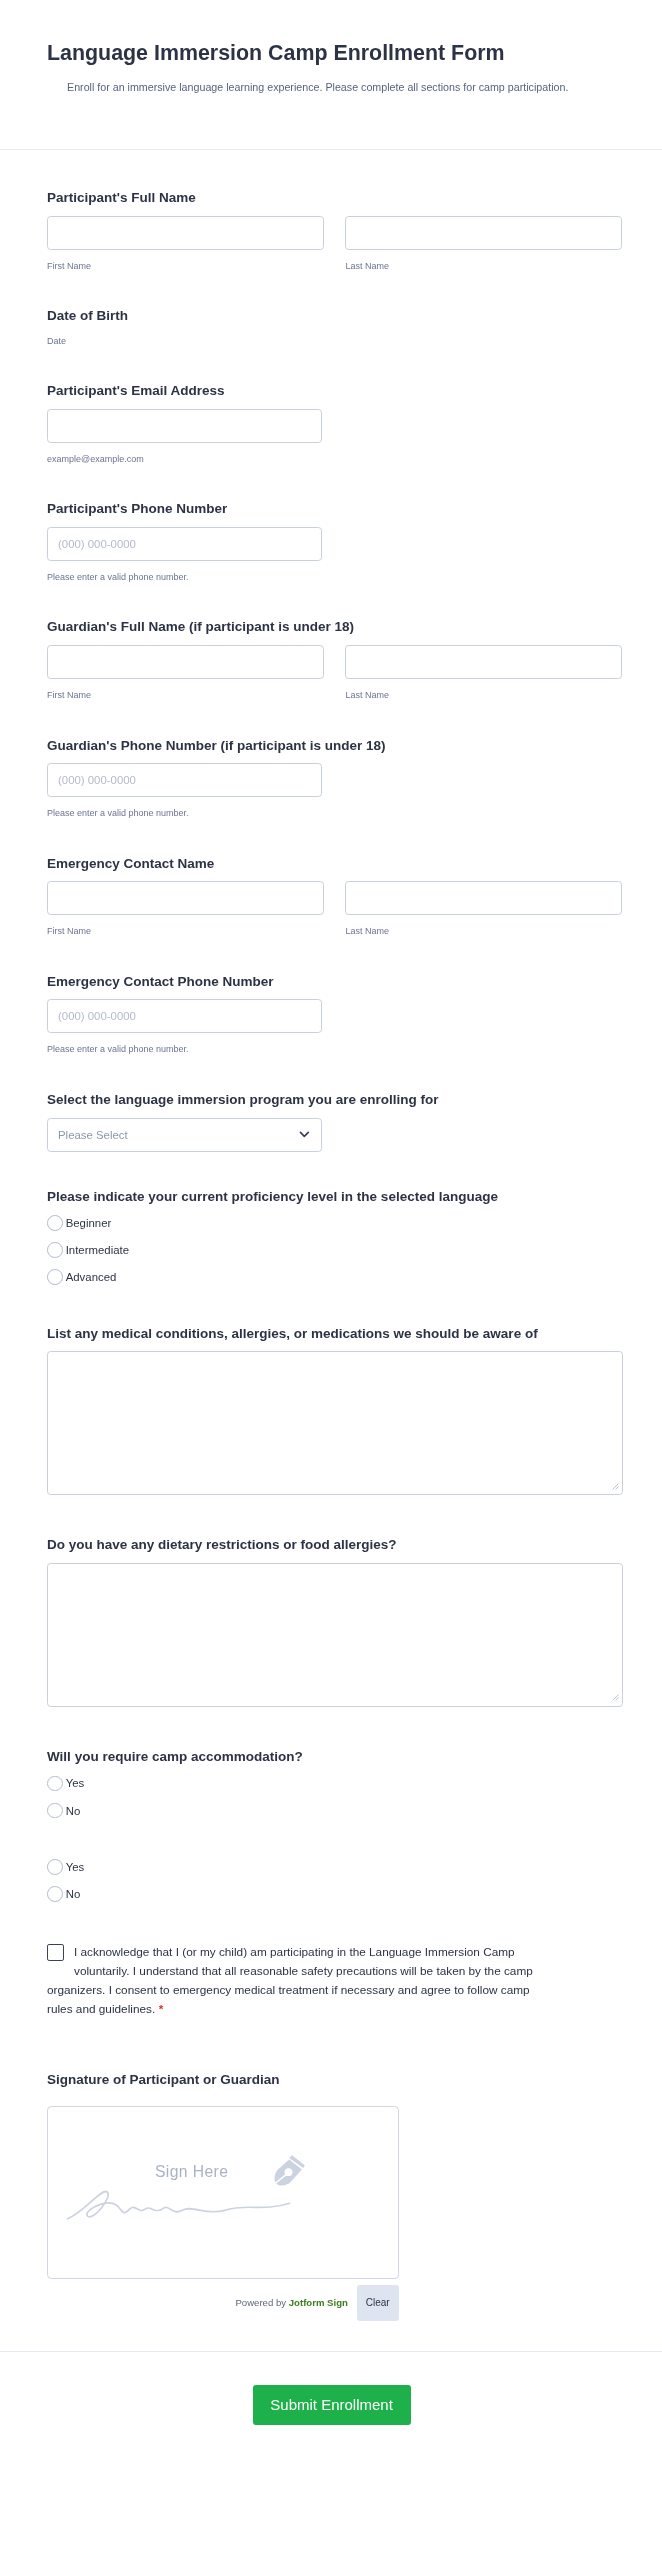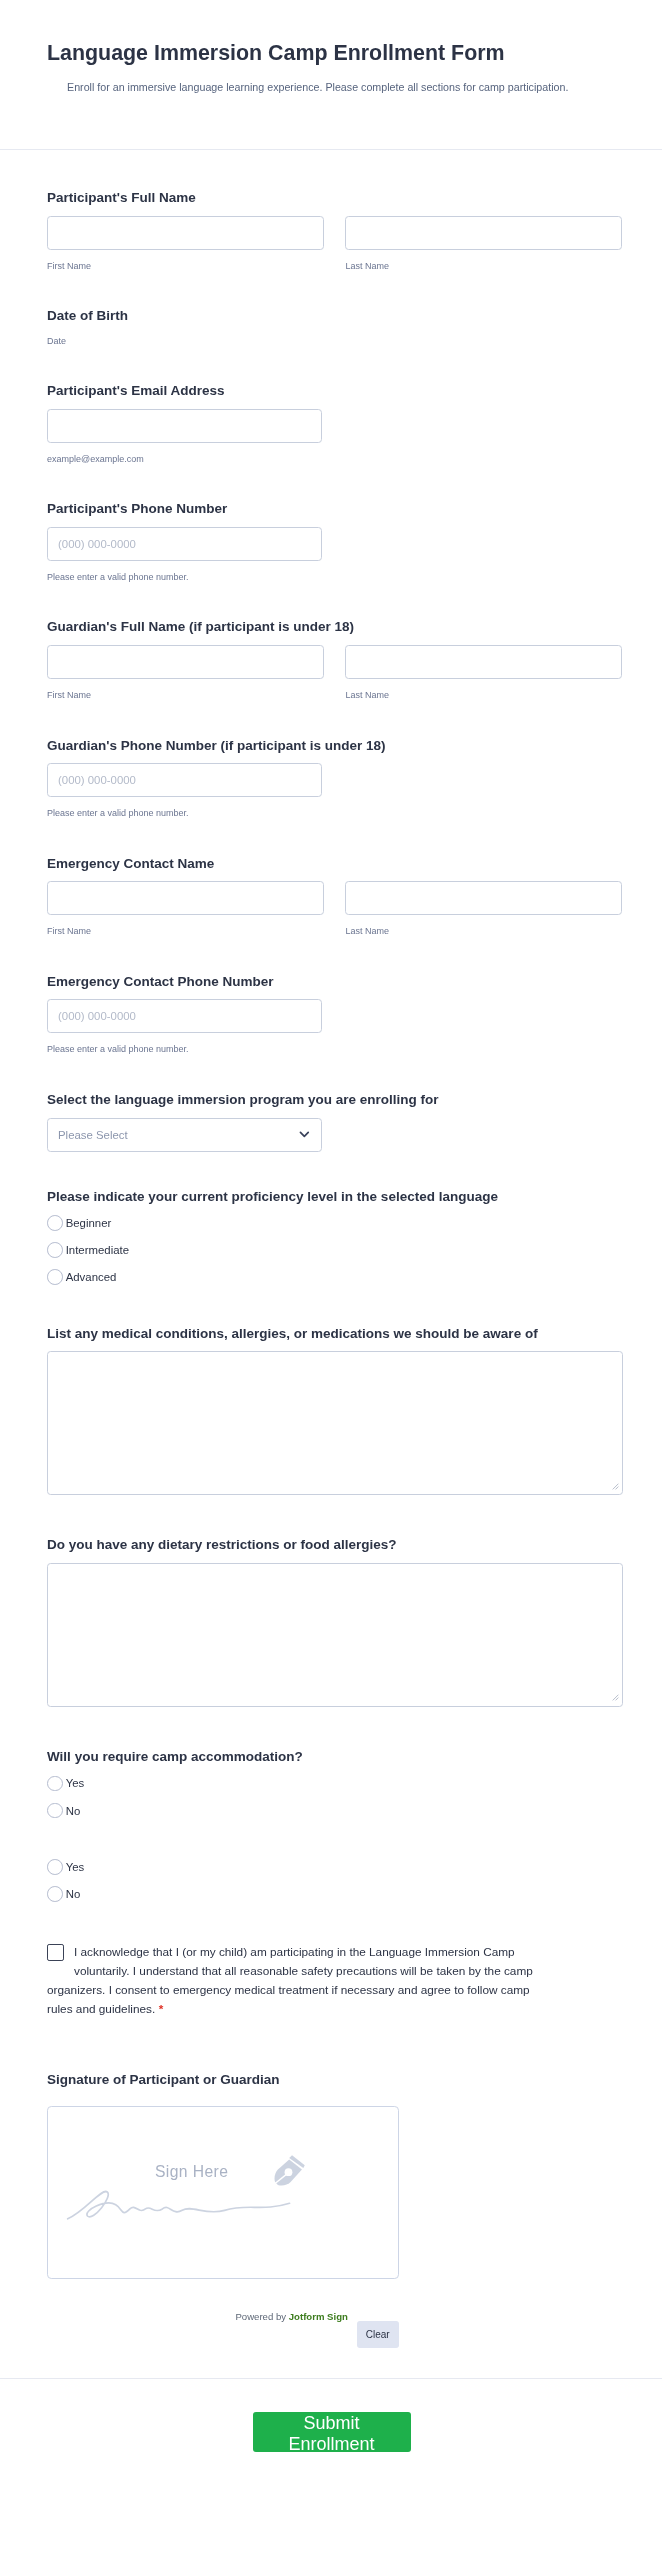--- a/index.html
+++ b/index.html
@@ -72,28 +72,28 @@
   }
   .sig-squiggle{position:absolute;left:15.7px;top:68px;}
   .pen{position:absolute;right:89px;top:44px;}
   .powered-row{
     width:352px;display:flex;justify-content:flex-end;align-items:center;gap:8.6px;margin-top:6.4px;
   }
   .powered-text{font-size:9.6px;color:#5e6877;}
   .powered-text b{color:#3e7d1f;font-weight:700;}
   .clear-btn{
     background:#dfe4f1;border:none;border-radius:2.9px;padding:3.6px 9.3px;font-size:10px;
-    color:#2c3345;font-family:"Liberation Sans",sans-serif;cursor:pointer;height:27px;line-height:11.4px;margin-top:36px;
+    color:#2c3345;font-family:"Liberation Sans",sans-serif;cursor:pointer;height:36px;line-height:11.4px;
   }
   
   .divider.bottom{margin-top:30px;}
   .submit-wrap{text-align:center;padding:33px 0 43px 0;margin-left:-7.8px;}
   .submit-btn{
     width:158px;height:40px;background:#1eb04b;border:none;border-radius:2.9px;color:#fff;
-    font-size:18px;font-weight:500;font-family:"Liberation Sans",sans-serif;cursor:pointer;
+    font-size:15px;font-weight:500;font-family:"Liberation Sans",sans-serif;cursor:pointer;
   }
 </style>
 </head>
 <body>
 
 <div class="page">
   <div class="content">
 
     <div class="header">
       <h1 class="page-title">Language Immersion Camp Enrollment Form</h1>

